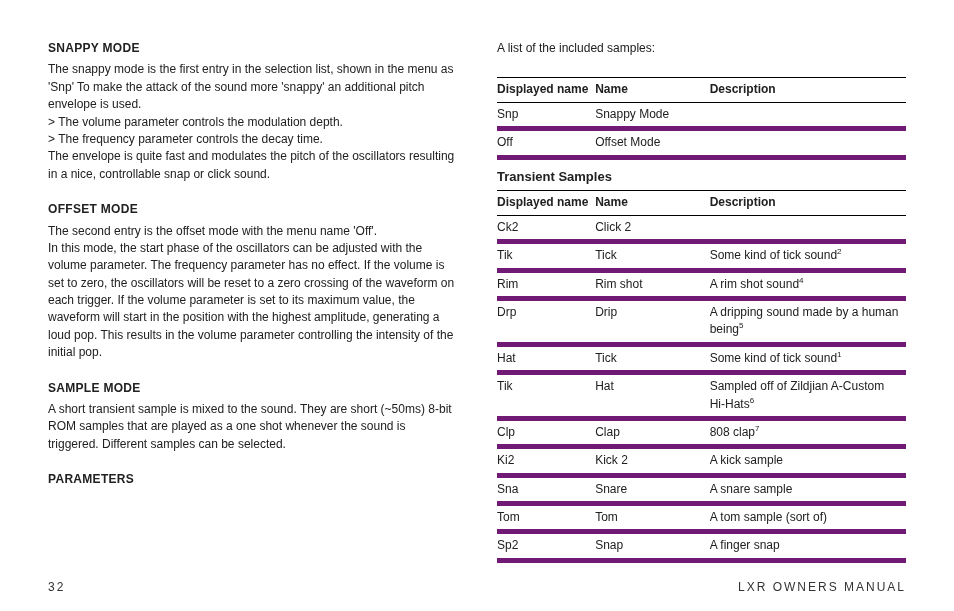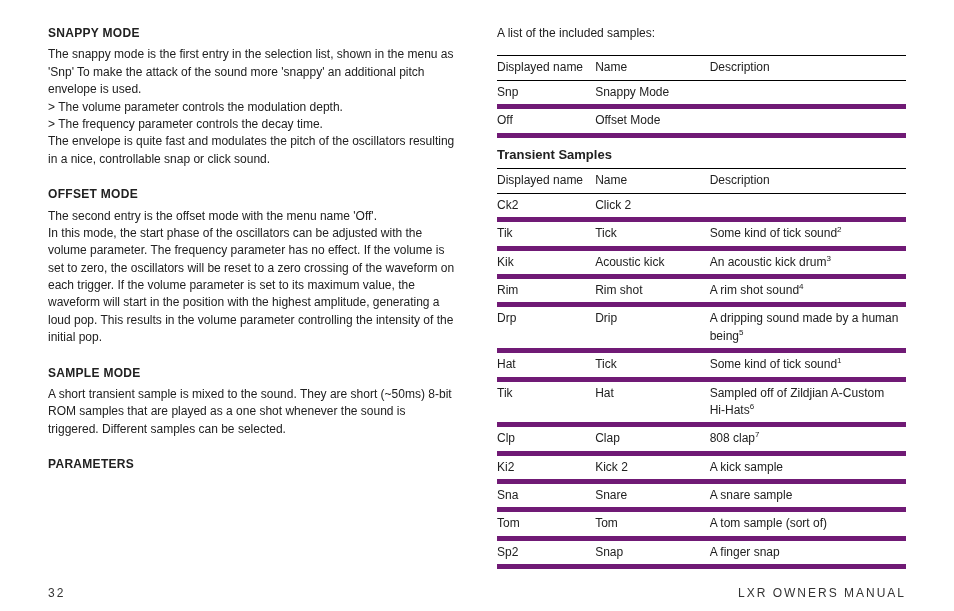--- a/index.html
+++ b/index.html
@@ -9,21 +9,21 @@
     color: #212121;
     font-family: "Helvetica Neue", Arial, sans-serif;
     font-size: 12px;
     line-height: 1.45;
     font-weight: 300;
   }
   .page {
     box-sizing: border-box;
     width: 954px;
     height: 611px;
-    padding: 25px 48px 20px 48px;
+    padding: 40px 48px 20px 48px;
     display: flex;
     flex-direction: column;
     justify-content: space-between;
   }
   .columns {
     display: flex;
     gap: 40px;
   }
   .col {
     flex: 1;
@@ -42,21 +42,21 @@
   .col-left p { max-width: 410px; }
 
   table {
     border-collapse: collapse;
     width: 100%;
     font-size: 12px;
     margin-bottom: 6px;
   }
   thead th {
     text-align: left;
-    font-weight: 400;
+    font-weight: 700;
     border-top: 1px solid #000;
     border-bottom: 1px solid #000;
     padding: 3px 4px 3px 0;
   }
   tbody td {
     border-bottom: 5px solid #701a75;
     padding: 3px 4px 3px 0;
     font-weight: 300;
     vertical-align: top;
   }
@@ -74,21 +74,21 @@
 
   .footer {
     display: flex;
     justify-content: space-between;
     font-size: 12px;
     letter-spacing: 2px;
     color: #333;
     padding-top: 10px;
   }
   .footer-right { text-transform: uppercase; }
-  .intro { margin-bottom: 13px; }
+  .intro { margin-bottom: 20px; }
 </style>
 </head>
 <body>
 
 <div class="page">
   <div class="columns">
 
     <div class="col col-left" id="left-col">
         <div class="section">
           <h3>SNAPPY MODE</h3>
@@ -151,25 +151,20 @@
               <td class="c1">Ck2</td>
               <td class="c2">Click 2</td>
               <td class="c3"></td>
             </tr>
             <tr>
               <td class="c1">Tik</td>
               <td class="c2">Tick</td>
               <td class="c3">Some kind of tick sound<sup>2</sup></td>
             </tr>
             <tr>
-              <td class="c1">Kik</td>
-              <td class="c2">Acoustic kick</td>
-              <td class="c3">An acoustic kick drum<sup>3</sup></td>
-            </tr>
-            <tr>
               <td class="c1">Rim</td>
               <td class="c2">Rim shot</td>
               <td class="c3">A rim shot sound<sup>4</sup></td>
             </tr>
             <tr>
               <td class="c1">Drp</td>
               <td class="c2">Drip</td>
               <td class="c3">A dripping sound made by a human being<sup>5</sup></td>
             </tr>
             <tr>

